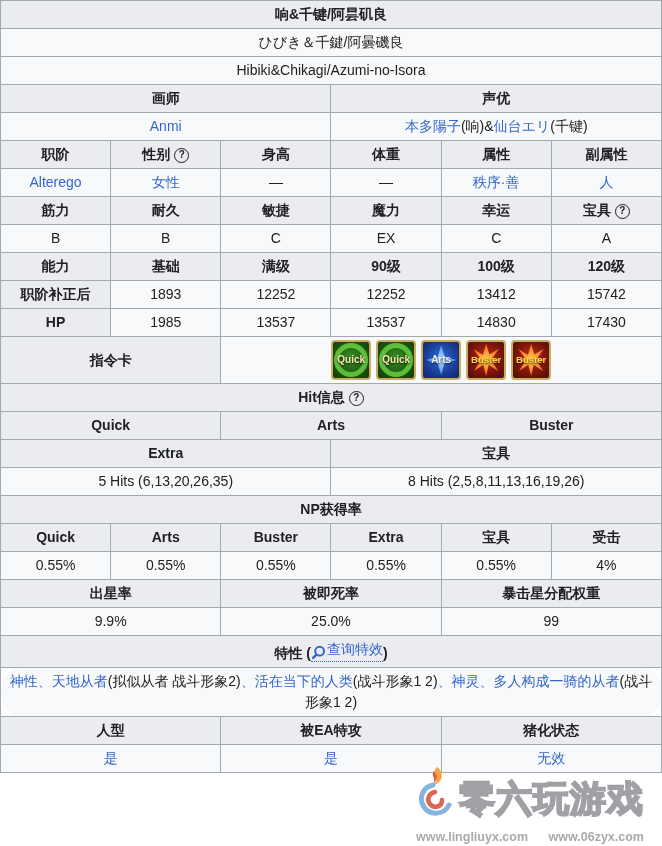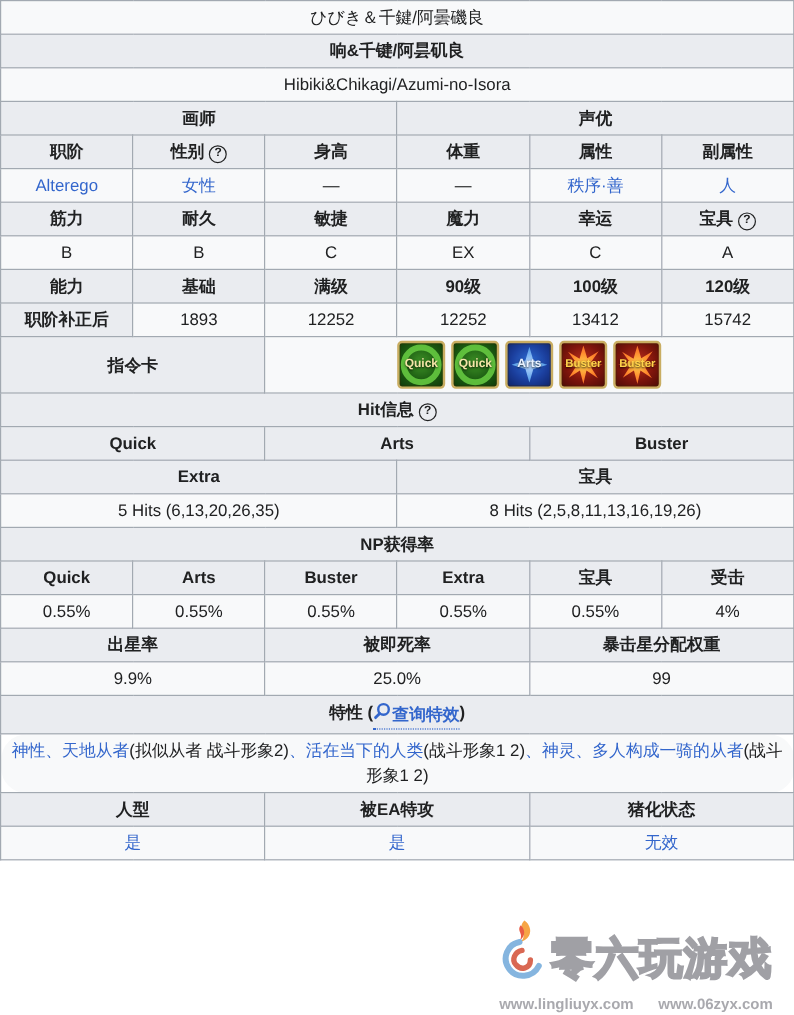--- a/index.html
+++ b/index.html
@@ -49,23 +49,23 @@
   .card.buster{background:radial-gradient(circle at 50% 45%,#c3321e 0%,#7e150c 55%,#4e0b07 100%);}
   .card.buster .deco{
     width:32px;height:32px;background:radial-gradient(circle,#ffd24a 0%,#ff8a2e 45%,#e8481f 100%);
     clip-path:polygon(50% 0,60% 33%,90% 15%,70% 43%,100% 50%,70% 57%,88% 85%,58% 65%,50% 100%,41% 65%,12% 84%,30% 56%,0 50%,30% 43%,10% 16%,40% 34%);
   }
   .card.buster .lbl{color:#ffd24a;font-size:9.5px;}
   
   .traits-cell{padding:5px 8px;line-height:26px;border-radius:21px;}
   
   .search-link{
-    display:inline-flex;align-items:flex-start;gap:1px;
+    display:inline-flex;align-items:flex-end;gap:1px;
     border-bottom:1.6px dotted #3366cc;padding-bottom:1px;
-    color:#3366cc;font-weight:700;cursor:pointer;vertical-align:-2px;
+    color:#3366cc;font-weight:400;cursor:pointer;vertical-align:-2px;
   }
   .search-link svg{display:block;}
   
   .watermark{
     position:absolute;right:18px;bottom:2px;width:228px;z-index:5;
     pointer-events:none;opacity:.95;
   }
   .wm-top{display:flex;align-items:flex-end;}
   .wm-brand{
     flex:1;font-size:36px;font-weight:700;line-height:1.05;white-space:nowrap;
@@ -85,32 +85,40 @@
     <col style="width:16.667%">
       <col style="width:16.667%">
       <col style="width:16.667%">
     <col style="width:16.667%">
       <col style="width:16.667%">
       <col style="width:16.665%">
   </colgroup>
 
   <tbody>
       <tr>
+        <th colspan="6">响&amp;千键/阿昙矶良</th>
+      </tr>
+  <tr>
         <td colspan="6">ひびき＆千鍵/阿曇磯良</td>
       </tr>
   <tr>
-        <th colspan="6">响&amp;千键/阿昙矶良</th>
-      </tr>
-  <tr>
         <td colspan="6">Hibiki&amp;Chikagi/Azumi-no-Isora</td>
       </tr>
 
   <tr>
     <th colspan="3">画师</th>
     <th colspan="3">声优</th>
+  </tr>
+  <tr>
+    <td colspan="3">
+      <span class="lk">Anmi</span>
+    </td>
+    <td colspan="3">
+      <span class="lk">本多陽子</span><span class="plain">(响)&amp;</span><span class="lk">仙台エリ</span><span class="plain">(千键)</span>
+    </td>
   </tr>
 
   <tr>
     <th>职阶</th>
     <th>
       <span>性别</span><span class="help">?</span>
     </th>
     <th>身高</th>
     <th>体重</th>
     <th>属性</th>
@@ -152,20 +160,28 @@
     <th>100级</th>
     <th>120级</th>
   </tr>
   <tr>
     <th>职阶补正后</th>
     <td>1893</td>
     <td>12252</td>
     <td>12252</td>
     <td>13412</td>
     <td>15742</td>
+  </tr>
+  <tr>
+    <th>HP</th>
+    <td>1985</td>
+    <td>13537</td>
+    <td>13537</td>
+    <td>14830</td>
+    <td>17430</td>
   </tr>
 
   <tr>
     <th colspan="2">指令卡</th>
     <td colspan="4" class="cards-cell">
       <div class="cards">
         <div class="card quick">
               <div class="deco"></div>
               <span class="lbl">Quick</span>
             </div>

